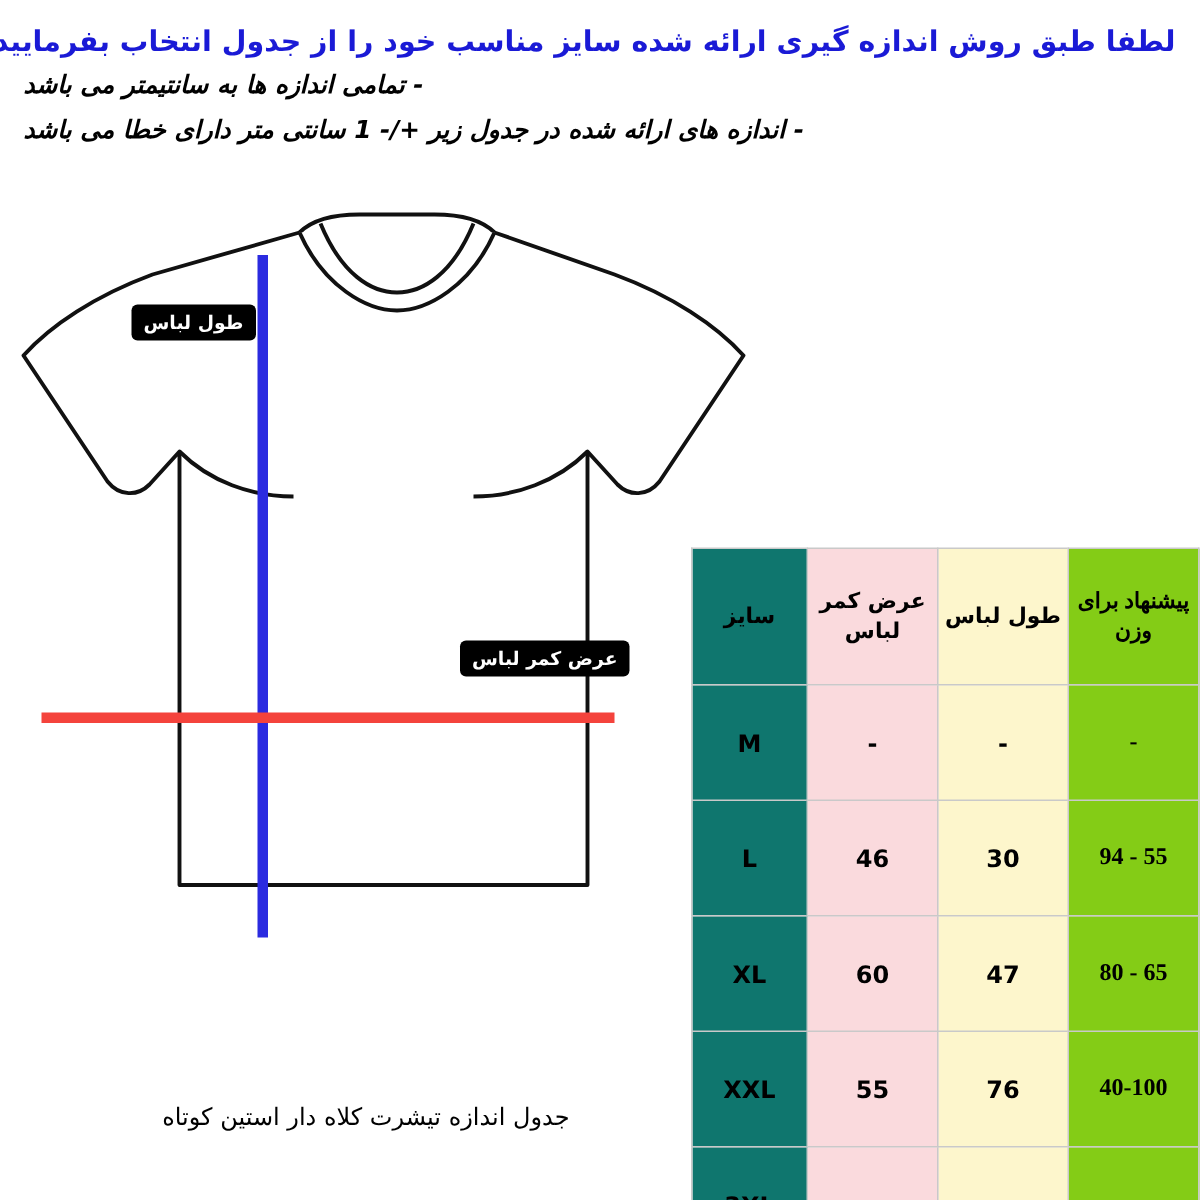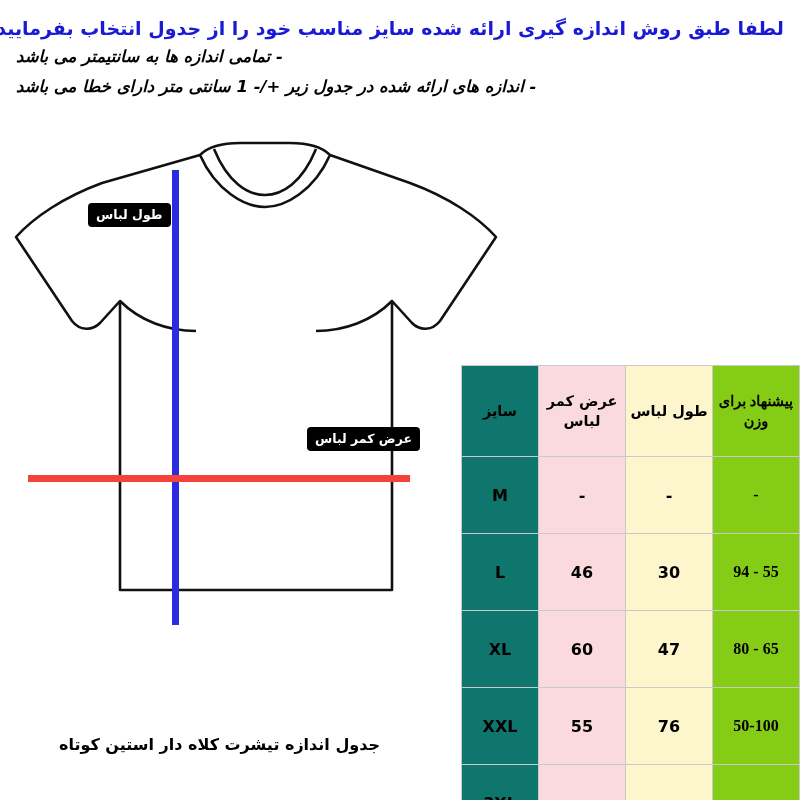--- a/index.html
+++ b/index.html
@@ -125,21 +125,21 @@
     height: 76px;
     font-size: 16px;
   }
 
   
   .caption {
     position: absolute;
     right: 420px;
     top: 735px;
     font-size: 16px;
-    font-weight: bold;
+    font-weight: normal;
     direction: rtl;
     white-space: nowrap;
   }
 </style>
 </head>
 <body>
 
 <div class="header">
   <div class="line1">لطفا طبق روش اندازه گیری ارائه شده سایز مناسب خود را از جدول انتخاب بفرمایید</div>
   <div class="line2">- تمامی اندازه ها به سانتیمتر می باشد</div>
@@ -206,21 +206,21 @@
       <td class="col-width">46</td>
       <td class="col-size">L</td>
     </tr>
     <tr>
       <td class="col-weight">65 - 80</td>
       <td class="col-length">47</td>
       <td class="col-width">60</td>
       <td class="col-size">XL</td>
     </tr>
     <tr>
-      <td class="col-weight">50-100</td>
+      <td class="col-weight">40-100</td>
       <td class="col-length">76</td>
       <td class="col-width">55</td>
       <td class="col-size">XXL</td>
     </tr>
     <tr>
       <td class="col-weight">-</td>
       <td class="col-length">-</td>
       <td class="col-width">-</td>
       <td class="col-size">3XL</td>
     </tr>

